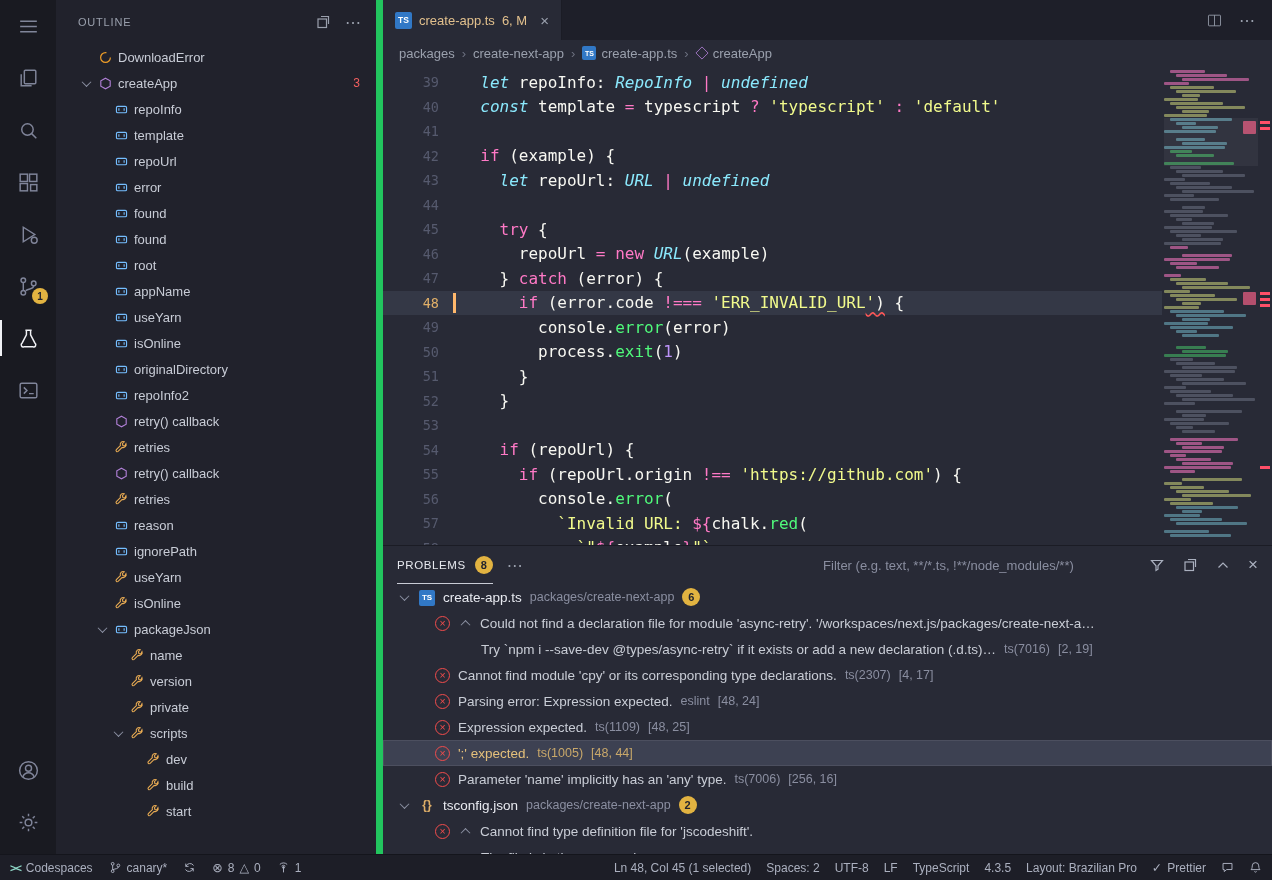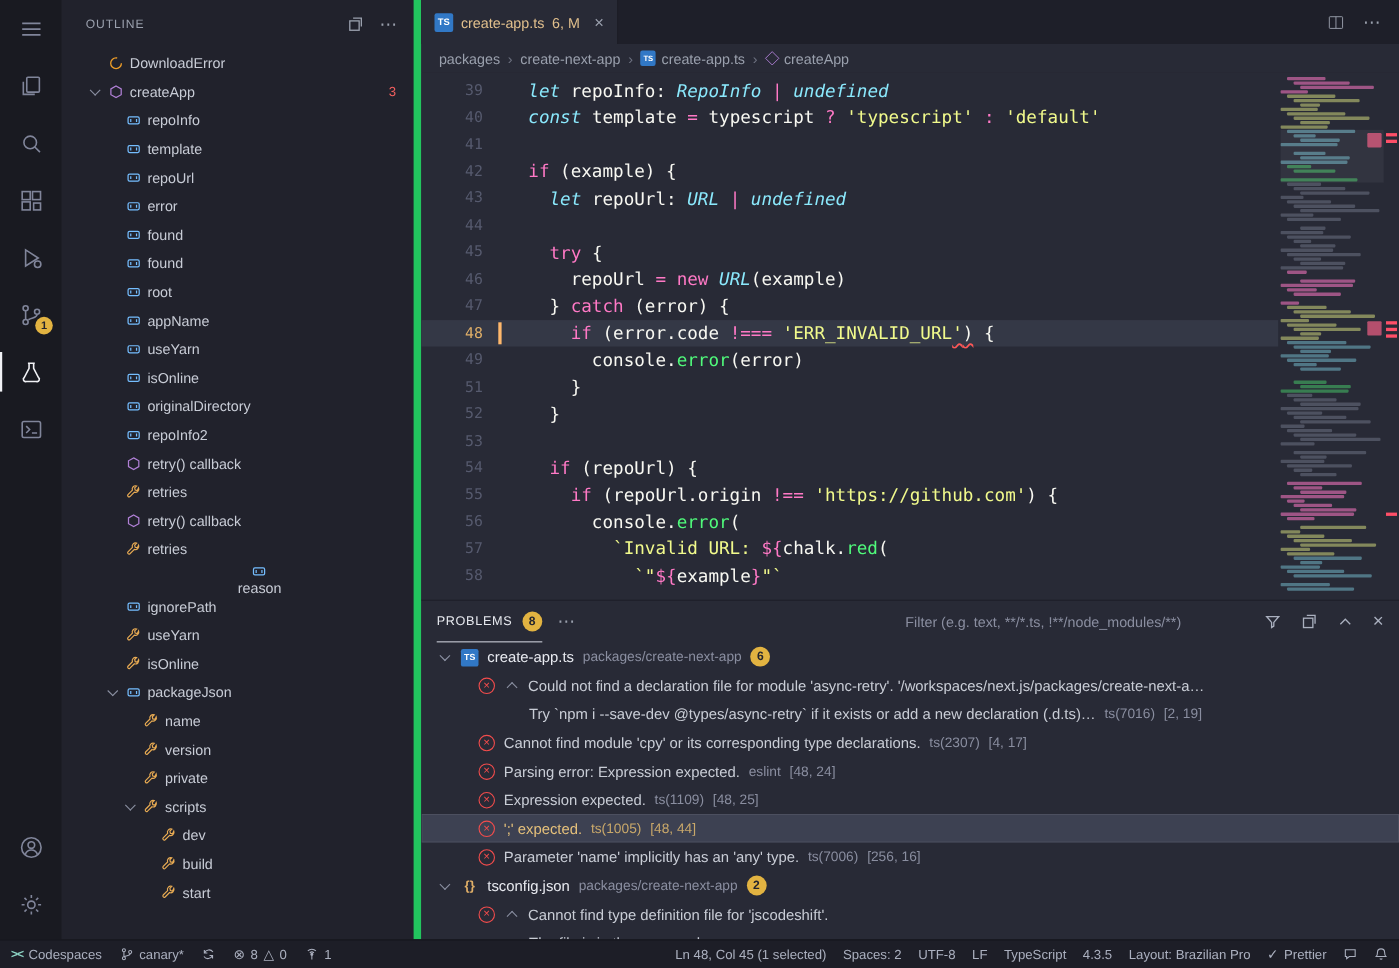--- a/index.html
+++ b/index.html
@@ -383,21 +383,21 @@
       </div>
       <div class="orow" style="padding-left: 38px;">
         <span class="ochev"></span>
         <span class="osym">
           <svg viewBox="0 0 16 16">
             <path d="M12.8 3.8a3.2 3.2 0 0 1-4.1 4.1l-4.3 4.3a1.35 1.35 0 0 1-1.9-1.9l4.3-4.3a3.2 3.2 0 0 1 4.1-4.1L9 3.8l.5 2.1 2.1.5z" fill="none" stroke="#e8ab53" stroke-width="1.15"></path>
           </svg>
         </span>
         <span class="olabel">retries</span>
       </div>
-      <div class="orow" style="padding-left: 38px; flex-direction: column;">
+      <div class="orow" style="padding-left: 38px;">
         <span class="ochev"></span>
         <span class="osym">
           <svg viewBox="0 0 16 16">
             <rect x="2.6" y="4.6" width="10.8" height="6.8" rx="1.4" fill="none" stroke="#75beff" stroke-width="1.2"></rect>
             <path d="M5.2 6.6v2.8M10.8 6.6v2.8" stroke="#75beff" stroke-width="1.2"></path>
           </svg>
         </span>
         <span class="olabel">reason</span>
       </div>
       <div class="orow" style="padding-left: 38px;">
@@ -587,20 +587,24 @@
           <span class="ctext"><span class="tk-sp">    } </span><span class="tk-k">catch</span><span class="tk-sp"> (error) {</span></span>
         </div>
         <div class="cline active">
           <span class="gut">48</span>
           <span class="cmark"></span>
           <span class="ctext"><span class="tk-sp">      </span><span class="tk-k">if</span><span class="tk-sp"> (error.code </span><span class="tk-k">!===</span><span class="tk-s"> 'ERR_INVALID_URL</span><span class="tk-s tk-sq">'</span><span class="tk-sp tk-sq">)</span><span class="tk-sp"> {</span></span>
         </div>
         <div class="cline">
           <span class="gut">49</span>
           <span class="ctext"><span class="tk-sp">        console.</span><span class="tk-fn">error</span><span class="tk-sp">(error)</span></span>
+        </div>
+        <div class="cline">
+          <span class="gut">50</span>
+          <span class="ctext"><span class="tk-sp">        process.</span><span class="tk-fn">exit</span><span class="tk-sp">(</span><span class="tk-num">1</span><span class="tk-sp">)</span></span>
         </div>
         <div class="cline">
           <span class="gut">51</span>
           <span class="ctext"><span class="tk-sp">      }</span></span>
         </div>
         <div class="cline">
           <span class="gut">52</span>
           <span class="ctext"><span class="tk-sp">    }</span></span>
         </div>
         <div class="cline">

